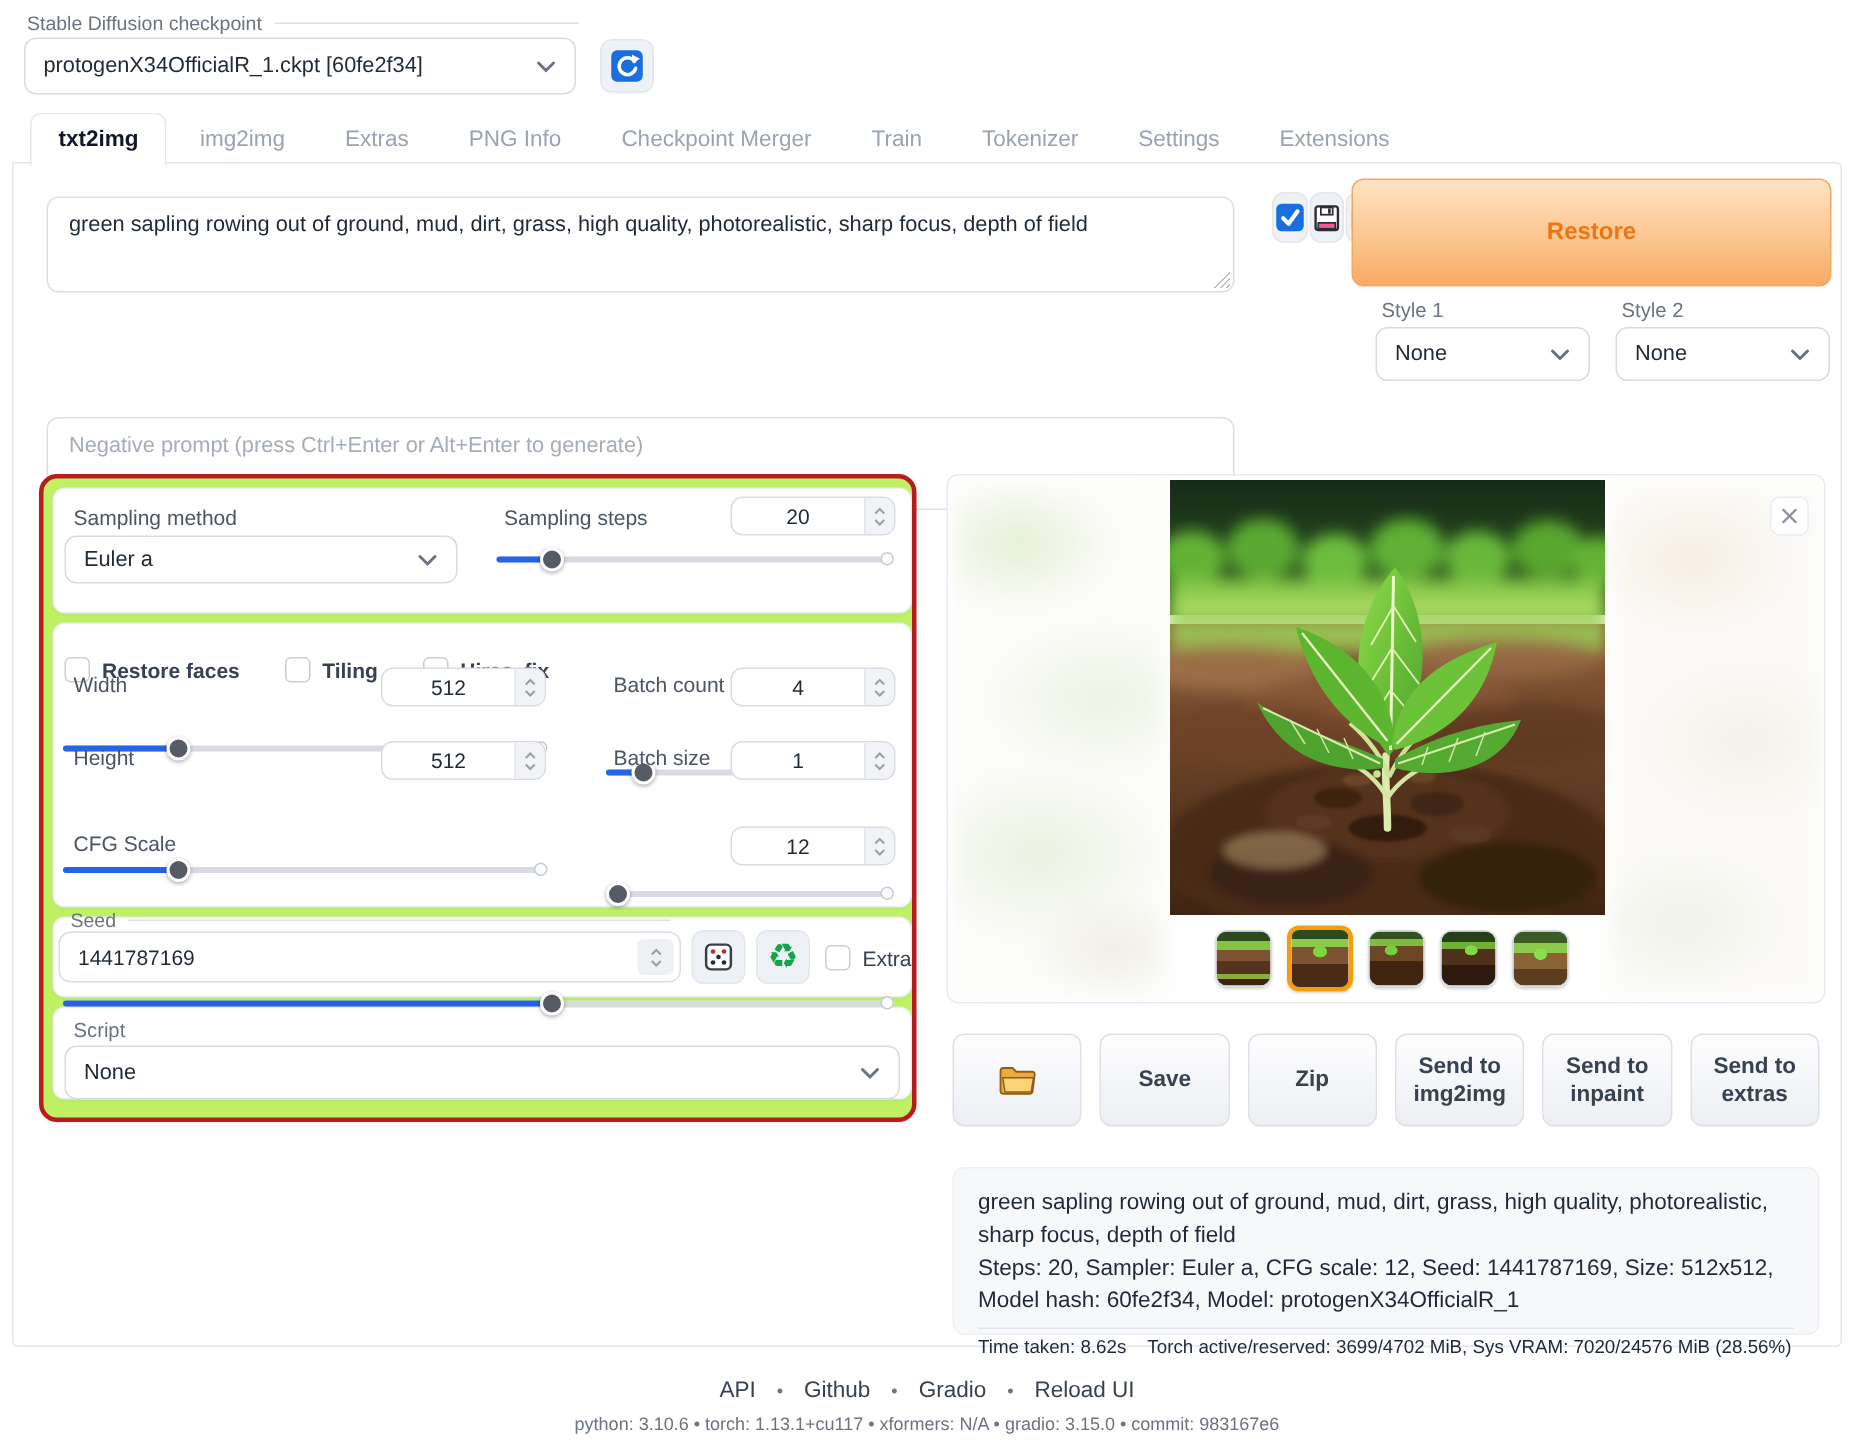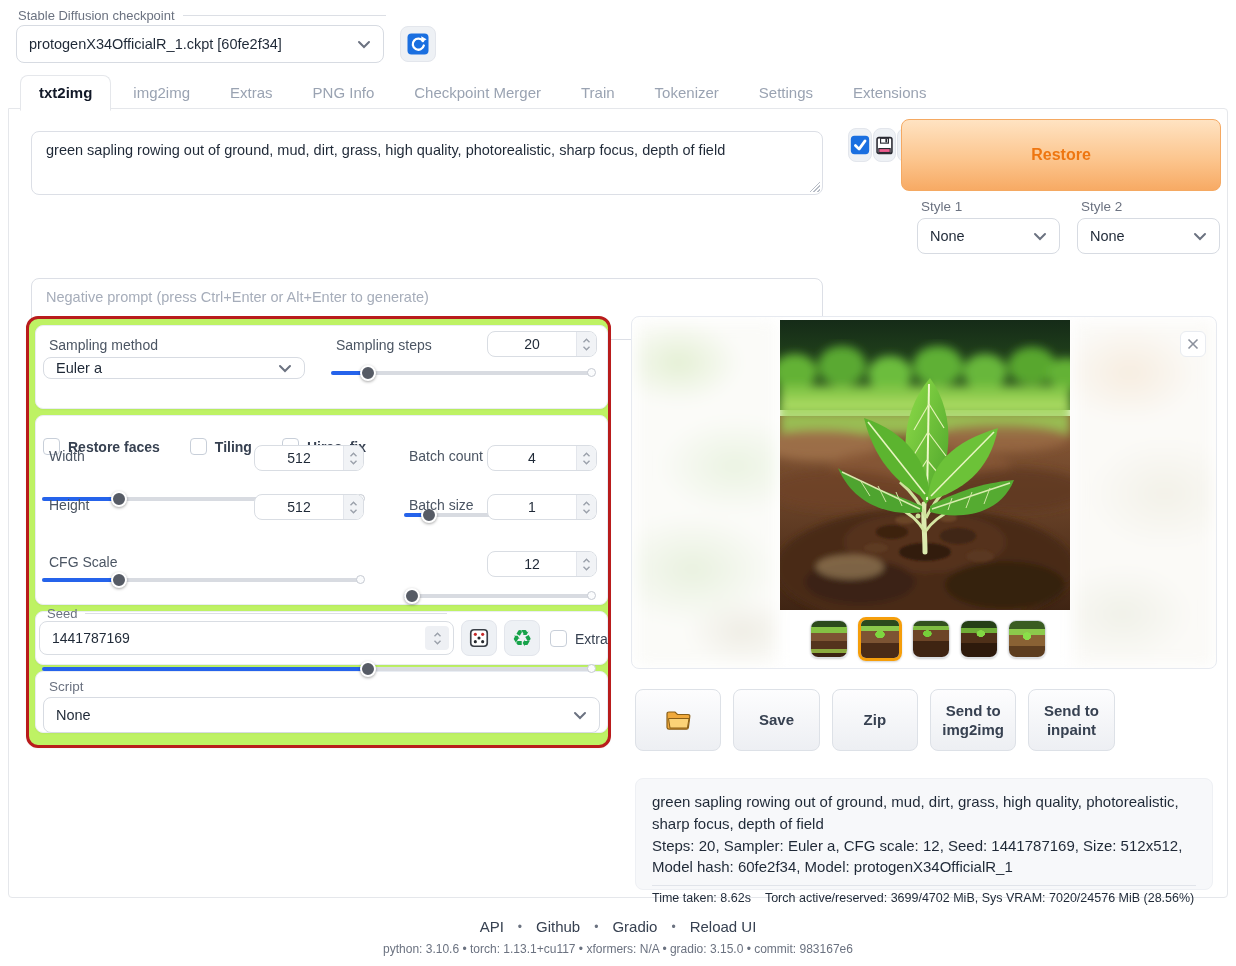--- a/index.html
+++ b/index.html
@@ -183,21 +183,21 @@
       </div>
     </div>
 
     <div class="abs panel" style="left:17px; top:207px; width:585px; height:432px;">
       <div class="card" style="left:6px; top:6px; width:573px; height:84px;"></div>
       <div class="card" style="left:6px; top:96px; width:573px; height:190px;"></div>
       <div class="card" style="left:6px; top:292px; width:573px; height:54px;"></div>
       <div class="card" style="left:6px; top:352px; width:573px; height:62px;"></div>
 
       <div class="abs flabel" style="left:20px; top:18px;">Sampling method</div>
-      <div class="abs select" style="left:14px; top:38px; width:262px; height:22px;">
+      <div class="abs select" style="left:14px; top:38px; width:262px; height:32px;">
         <span>Euler a</span>
         <svg width="14" height="12" viewBox="0 0 14 12">
           <polyline points="2,4 7,9 12,4" fill="none" stroke="#6b7280" stroke-width="2" stroke-linecap="round"></polyline>
         </svg>
       </div>
 
       <div class="abs flabel" style="left:307px; top:18px;">Sampling steps</div>
       <div class="abs numbox" style="left:458px; top:12px; width:110px;">
         <span class="numval">20</span>
         <span class="spin">
@@ -513,20 +513,21 @@
         <button class="obtn">
           <svg width="26" height="22" viewBox="0 0 26 22">
             <path d="M2 5 q0-2 2-2 h6 l2.5 2.5 H23 q2 0 1.8 2 l-1.4 11 q-.2 1.7-2 1.7 H4 q-1.8 0-2-1.8 Z" fill="#f0a93c" stroke="#8a5f17" stroke-width="1.2"></path>
             <path d="M3.5 9.5 h20.5 l-1.6 9.5 H5 Z" fill="#fbd277" stroke="#8a5f17" stroke-width="1"></path>
           </svg>
         </button>
         <button class="obtn">Save</button>
         <button class="obtn">Zip</button>
         <button class="obtn">Send to img2img</button>
         <button class="obtn">Send to inpaint</button>
+        <button class="obtn">Send to extras</button>
       </div>
 
       <div class="abs infocard" style="left:4px; top:462px; width:578px; height:112px;">
         <div class="infotext">green sapling rowing out of ground, mud, dirt, grass, high quality, photorealistic, sharp focus, depth of field</div>
         <div class="infotext">Steps: 20, Sampler: Euler a, CFG scale: 12, Seed: 1441787169, Size: 512x512, Model hash: 60fe2f34, Model: protogenX34OfficialR_1</div>
         <div class="infodivider"></div>
         <div class="infotime">
           <span>Time taken: 8.62s</span>
           <span>Torch active/reserved: 3699/4702 MiB, Sys VRAM: 7020/24576 MiB (28.56%)</span>
         </div>

